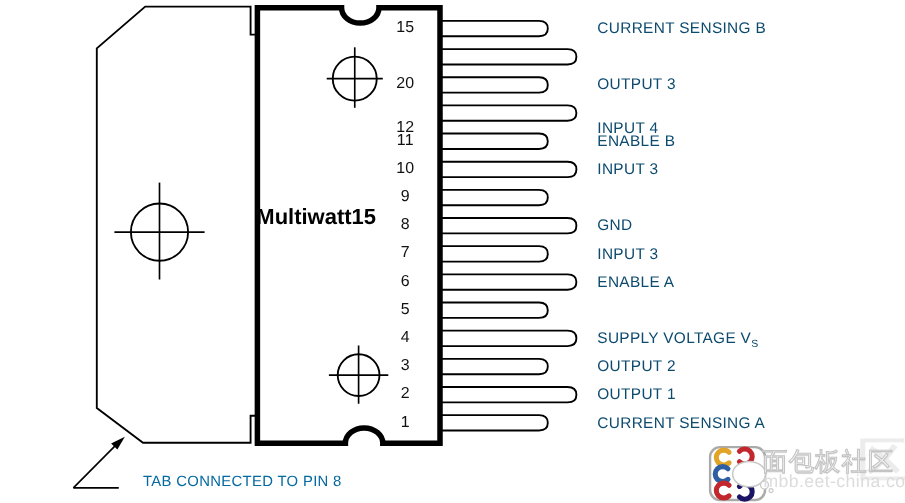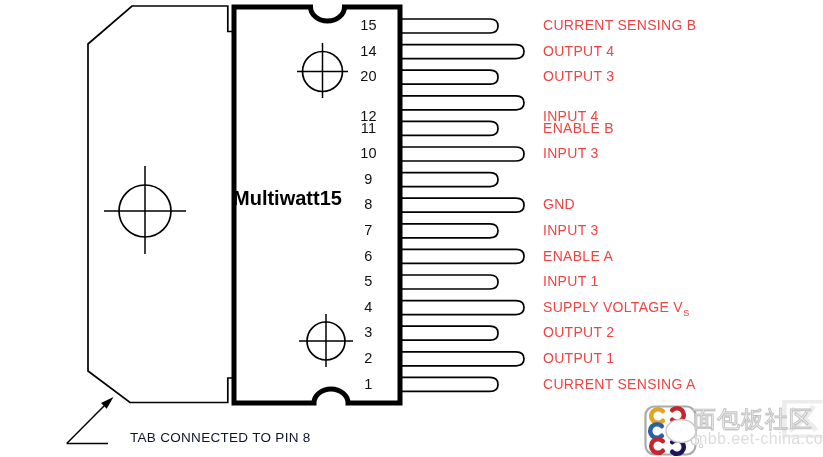--- a/index.html
+++ b/index.html
@@ -10,31 +10,31 @@
   .art{position:absolute;left:0;top:0;width:823px;height:457px;}
   .art .thin{fill:none;stroke:#000;stroke-width:1.7px;}
   .art .thick{fill:#fff;stroke:#000;stroke-width:5px;}
   .art .hair{fill:none;stroke:#000;stroke-width:1.5px;}
   .pin-row{position:absolute;left:0;width:100%;height:25.6px;line-height:25.6px;}
   .pin-num{
     position:absolute;left:350px;width:37px;text-align:center;
     font-size:14.5px;font-weight:400;color:#111;letter-spacing:0.2px;
   }
   .pin-label{
-    position:absolute;left:543px;font-size:14px;font-weight:400;color:#ef4444;
+    position:absolute;left:543px;font-size:14px;font-weight:400;color:#0c4a6e;
     letter-spacing:0.3px;white-space:nowrap;
   }
   .pin-label .sub{font-size:9.5px;vertical-align:-3.5px;letter-spacing:0.2px;}
   .pkg-title{
     position:absolute;left:233px;top:188px;font-size:20px;font-weight:700;
     line-height:20px;color:#000;letter-spacing:0px;white-space:nowrap;
   }
   .tab-note{
     position:absolute;left:130px;top:430px;font-size:13.5px;font-weight:400;
-    color:#0f172a;letter-spacing:0.3px;white-space:nowrap;
+    color:#0369a1;letter-spacing:0.3px;white-space:nowrap;
   }
   .watermark{position:absolute;left:644px;top:398px;width:179px;height:59px;}
   .wm-logo{position:absolute;left:0;top:7px;width:70px;height:52px;}
   .wm-ghost{
     position:absolute;left:136px;top:0px;font-size:44px;line-height:44px;font-weight:700;
     color:rgba(205,205,205,0.38);white-space:nowrap;
   }
   .wm-name{
     position:absolute;left:49px;top:8px;font-size:23px;line-height:26px;font-weight:400;
     letter-spacing:1px;color:rgba(255,255,255,0.95);white-space:nowrap;
@@ -98,24 +98,20 @@
       <polygon points="113.5,397 106.7,408.7 101,403.1" fill="#000" stroke="none"></polygon>
     </g>
   </svg>
 
   <div class="pkg-title">Multiwatt15</div>
 
   <div class="pin-row" style="top:13.2px">
     <span class="pin-num">15</span>
     <span class="pin-label"><span>CURRENT SENSING B</span><span class="sub"></span></span>
   </div>
-  <div class="pin-row" style="top:38.8px">
-    <span class="pin-num">14</span>
-    <span class="pin-label"><span>OUTPUT 4</span><span class="sub"></span></span>
-  </div>
   <div class="pin-row" style="top:64.4px">
     <span class="pin-num">20</span>
     <span class="pin-label"><span>OUTPUT 3</span><span class="sub"></span></span>
   </div>
   <div class="pin-row" style="top:104px">
     <span class="pin-num">12</span>
     <span class="pin-label"><span>INPUT 4</span><span class="sub"></span></span>
   </div>
   <div class="pin-row" style="top:115.6px">
     <span class="pin-num">11</span>
@@ -135,21 +131,20 @@
   <div class="pin-row" style="top:218px">
     <span class="pin-num">7</span>
     <span class="pin-label"><span>INPUT 3</span><span class="sub"></span></span>
   </div>
   <div class="pin-row" style="top:243.6px">
     <span class="pin-num">6</span>
     <span class="pin-label"><span>ENABLE A</span><span class="sub"></span></span>
   </div>
   <div class="pin-row" style="top:269.2px">
     <span class="pin-num">5</span>
-    <span class="pin-label"><span>INPUT 1</span><span class="sub"></span></span>
   </div>
   <div class="pin-row" style="top:294.8px">
     <span class="pin-num">4</span>
     <span class="pin-label"><span>SUPPLY VOLTAGE V</span><span class="sub">S</span></span>
   </div>
   <div class="pin-row" style="top:320.4px">
     <span class="pin-num">3</span>
     <span class="pin-label"><span>OUTPUT 2</span><span class="sub"></span></span>
   </div>
   <div class="pin-row" style="top:346px">

